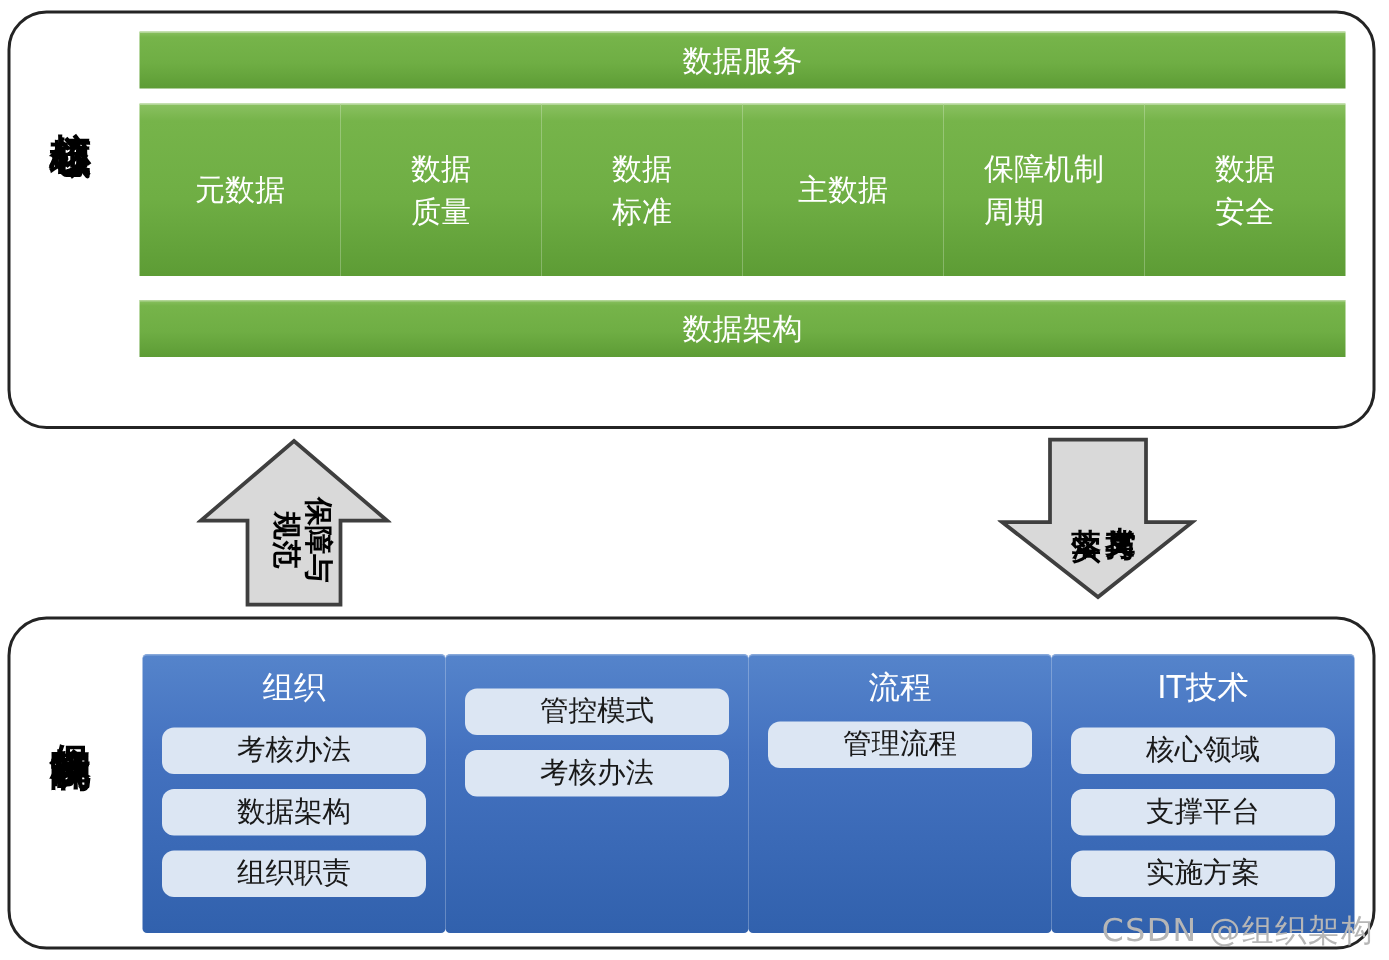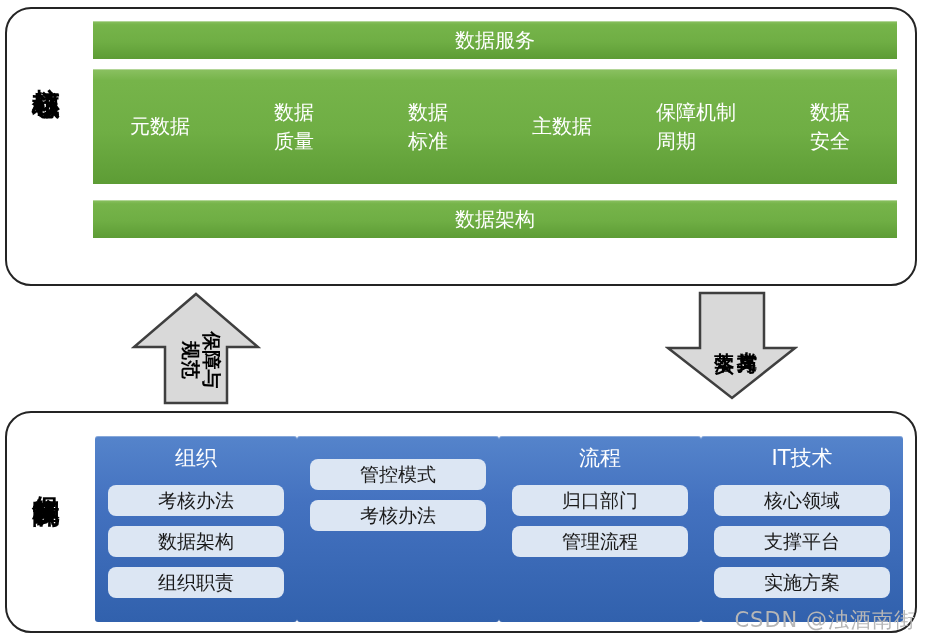--- a/index.html
+++ b/index.html
@@ -123,28 +123,27 @@
         <div class="col-item">组织职责</div>
       </div>
 
       <div class="col">
         <div class="col-item first">管控模式</div>
         <div class="col-item">考核办法</div>
       </div>
 
       <div class="col">
         <div class="col-header">流程</div>
-        <div class="col-item first">归口部门</div>
         <div class="col-item">管理流程</div>
       </div>
 
       <div class="col">
         <div class="col-header">IT技术</div>
         <div class="col-item first">核心领域</div>
         <div class="col-item">支撑平台</div>
         <div class="col-item">实施方案</div>
       </div>
 
     </div>
   </section>
 
-  <div class="watermark">CSDN @浊酒南街</div>
+  <div class="watermark">CSDN @组织架构</div>
 </div>
 
 </body></html>

